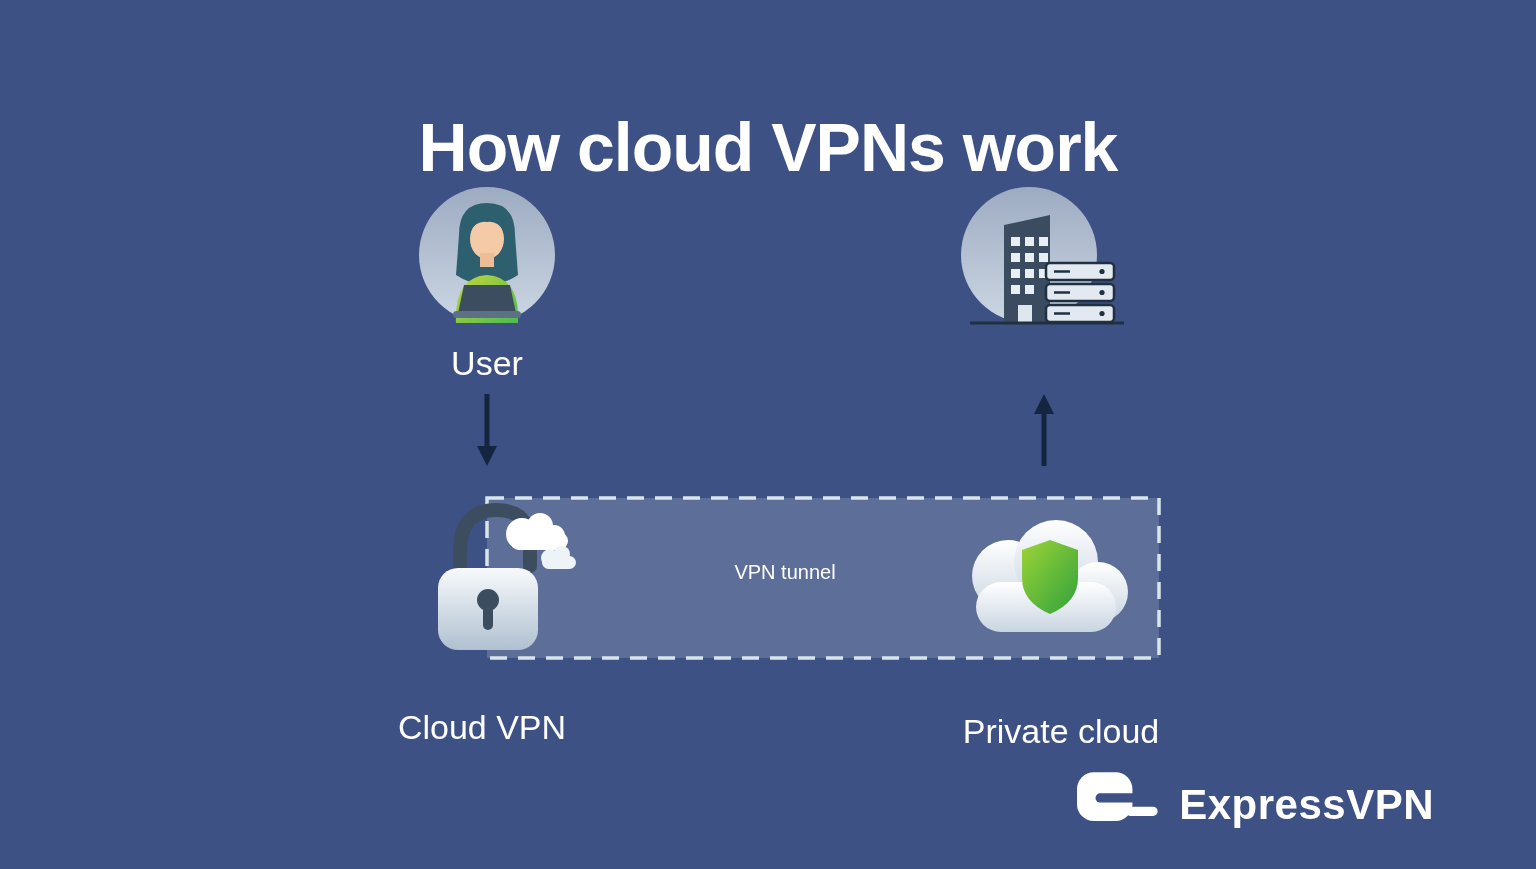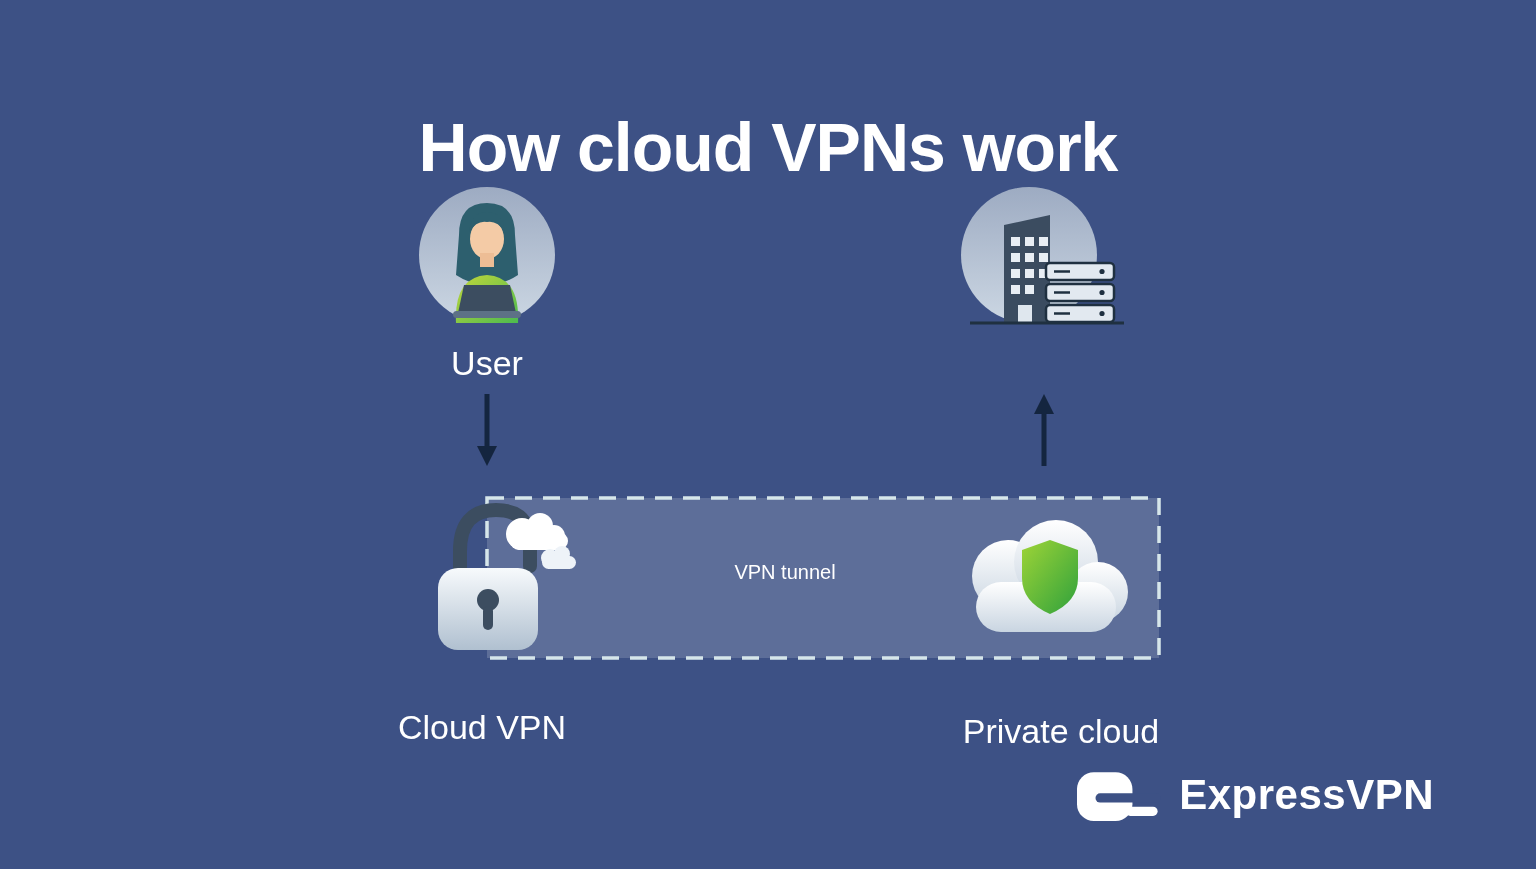--- a/index.html
+++ b/index.html
@@ -40,21 +40,21 @@
   .arrow-up{left:1031px;top:392px;}
   .tunnel-box{left:485px;top:496px;}
   .tunnel-label{
     position:absolute;left:685px;top:561px;width:200px;
     text-align:center;color:#ffffff;font-size:20px;font-weight:400;
   }
   .lock{left:430px;top:496px;}
   .cloud-shield{left:948px;top:514px;}
   .brand-footer{
     position:absolute;right:102px;bottom:40px;
-    display:flex;align-items:flex-start;gap:18px;
+    display:flex;align-items:flex-end;gap:18px;
   }
   .brand-wordmark{
     color:#ffffff;
     font-size:42px;
     font-weight:700;
     letter-spacing:0.5px;
   }
 </style>
 </head>
 <body>

